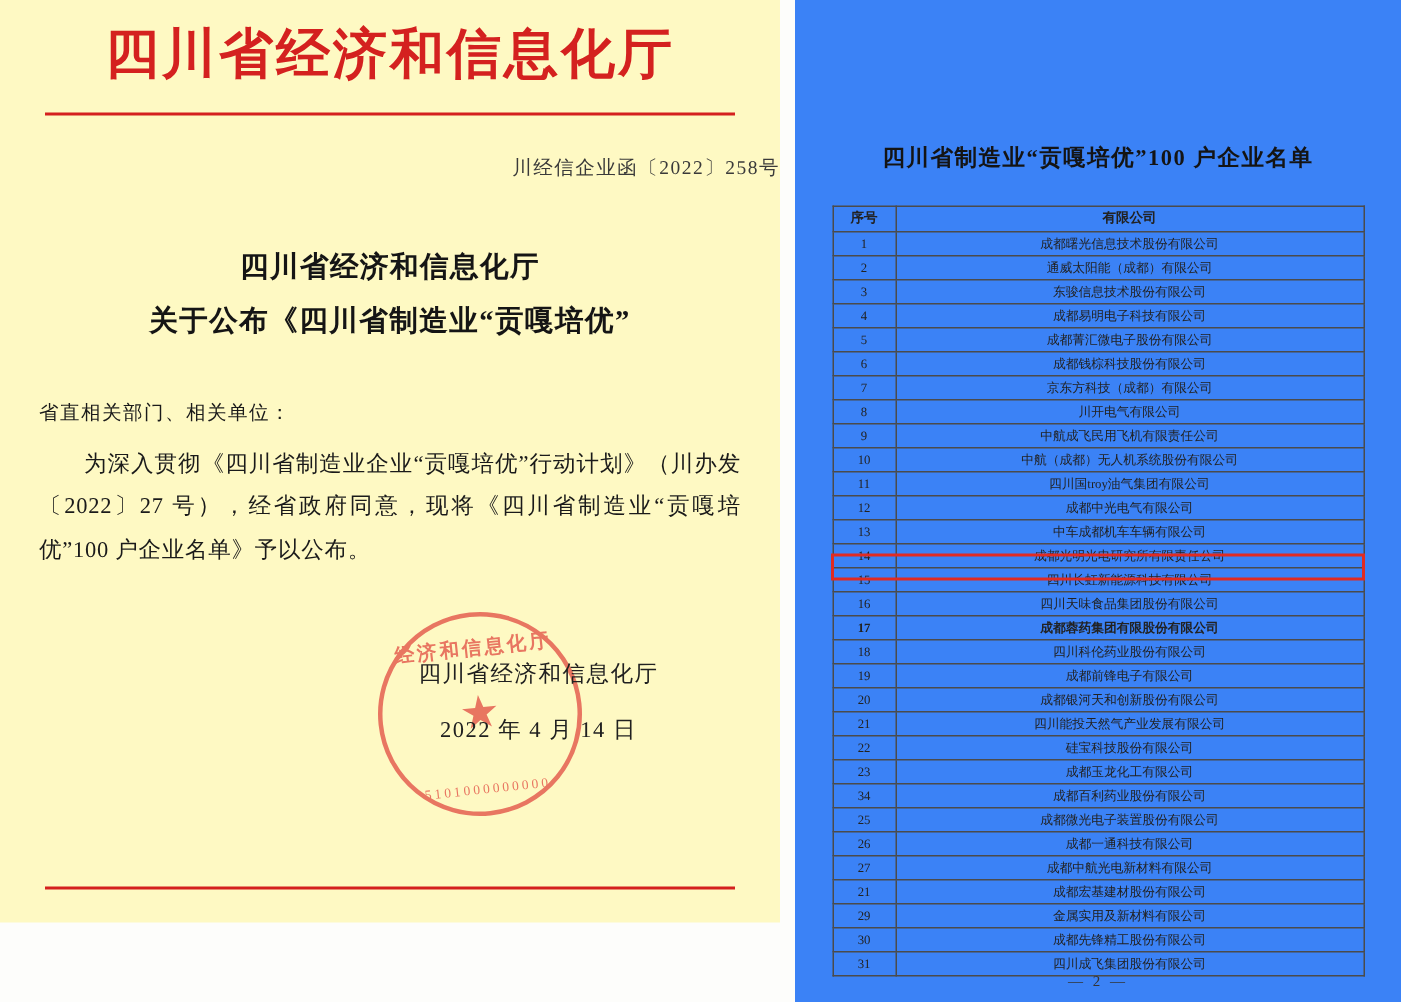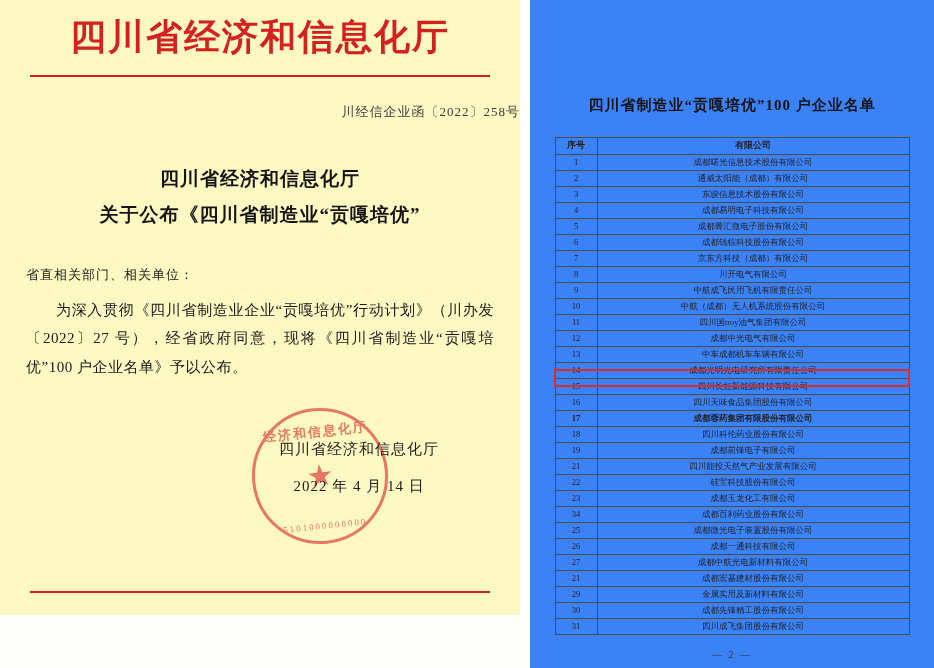--- a/index.html
+++ b/index.html
@@ -331,20 +331,24 @@
           </tr>
           <tr>
             <td>18</td>
             <td>四川科伦药业股份有限公司</td>
           </tr>
           <tr>
             <td>19</td>
             <td>成都前锋电子有限公司</td>
           </tr>
           <tr>
+            <td>20</td>
+            <td>成都银河天和创新股份有限公司</td>
+          </tr>
+          <tr>
             <td>21</td>
             <td>四川能投天然气产业发展有限公司</td>
           </tr>
           <tr>
             <td>22</td>
             <td>硅宝科技股份有限公司</td>
           </tr>
           <tr>
             <td>23</td>
             <td>成都玉龙化工有限公司</td>

